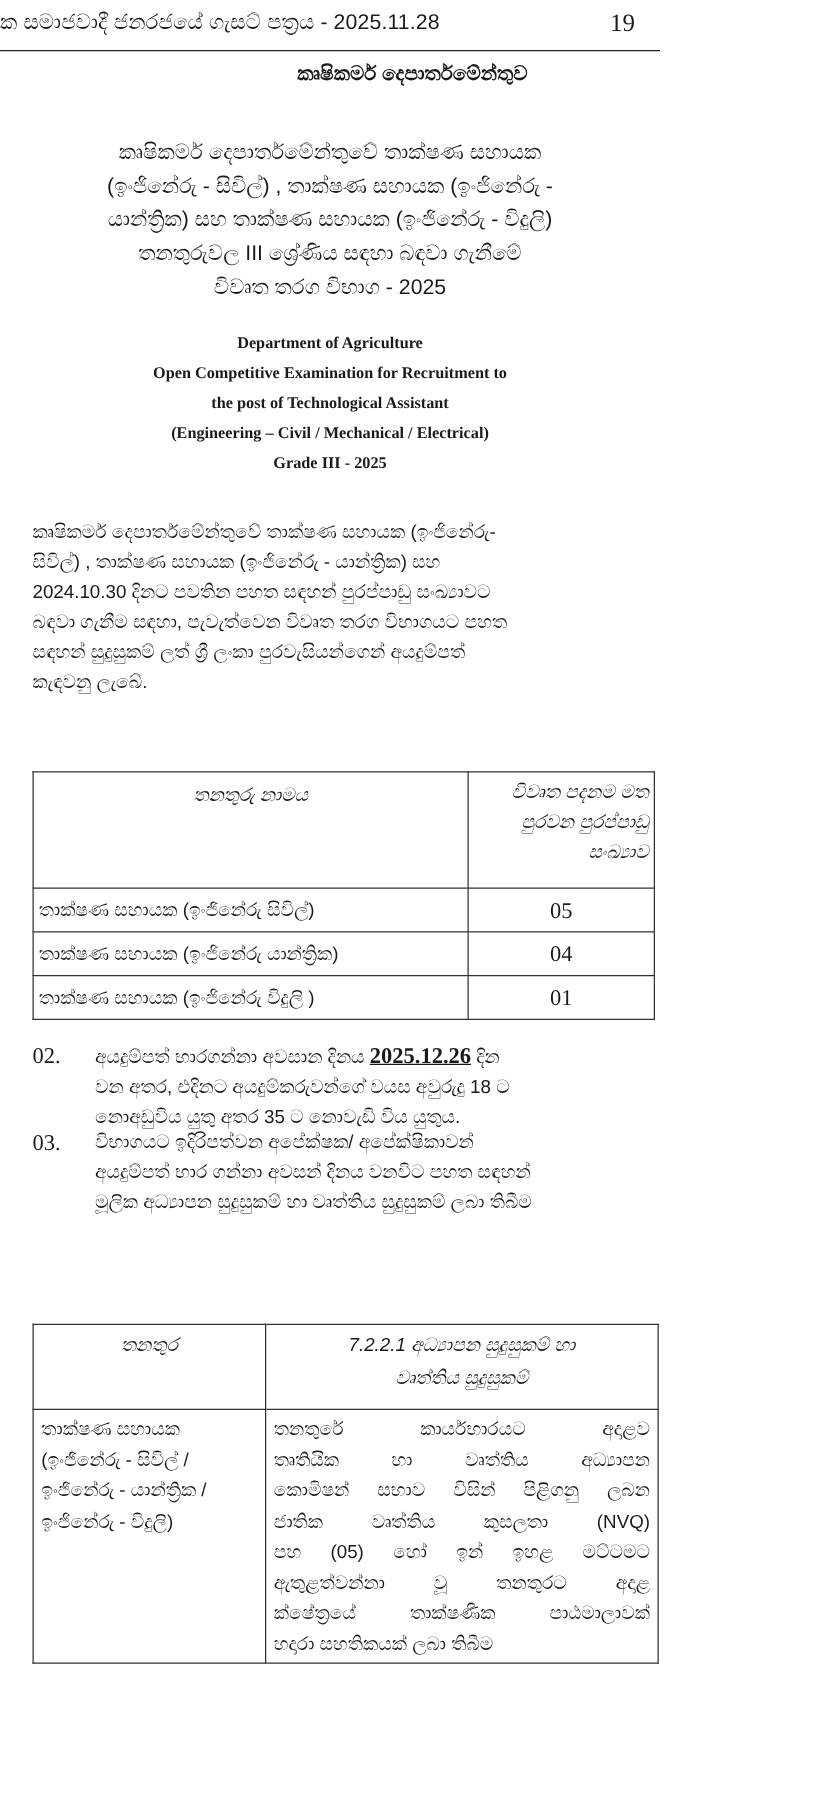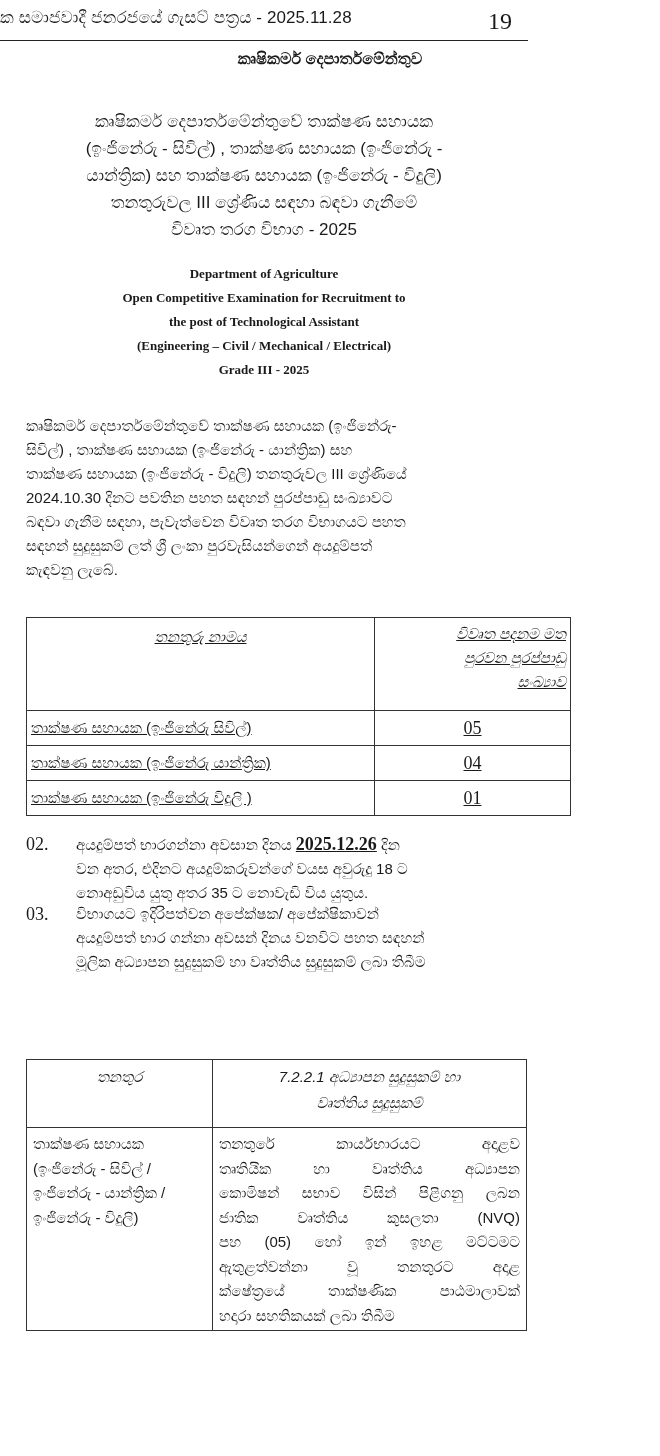--- a/index.html
+++ b/index.html
@@ -13,21 +13,21 @@
   
   .running-header {
     position: absolute; left: 0; top: 0; width: 528px; height: 40px;
     border-bottom: 1.5px solid #222;
   }
   .running-header .gazette-title {
     position: absolute; left: 0; top: 8px; font-size: 17px; white-space: nowrap;
     font-family: "Liberation Sans", "DejaVu Sans", sans-serif; letter-spacing: 0.1px;
   }
   .running-header .page-number {
-    position: absolute; left: 488px; top: 8px; font-size: 24px;
+    position: absolute; left: 488px; top: 8px; font-size: 20px;
   }
 
   .dept-heading-si {
     position: absolute; left: 0; width: 660px; top: 50px; text-align: center;
     font-size: 16px; font-weight: bold; padding-left: 0; box-sizing: border-box;
     font-family: "Liberation Sans", "DejaVu Sans", sans-serif;
   }
   .dept-heading-si span { display: inline-block; width: 528px; text-align: center; }
 
   .title-si {
@@ -44,24 +44,23 @@
   .title-en div { white-space: nowrap; }
 
   .intro-para {
     position: absolute; left: 26px; top: 414px; width: 502px;
     font-size: 15px; line-height: 24px; text-align: justify;
     font-family: "Liberation Sans", "DejaVu Sans", sans-serif;
   }
   .intro-para div { white-space: nowrap; overflow: hidden; }
 
   table.vacancy-table {
-    position: absolute; left: 26px; top: 617px; width: 545px;
+    position: absolute; left: 26px; top: 617px; width: 498px;
     border-collapse: collapse; font-size: 15px;
     font-family: "Liberation Sans", "DejaVu Sans", sans-serif;
-    text-decoration: underline;
   }
   table.vacancy-table td, table.vacancy-table th {
     border: 1.5px solid #333; padding: 0 4px; font-weight: normal;
   }
   table.vacancy-table th { font-style: italic; vertical-align: top; }
   table.vacancy-table th.col-post { width: 339px; height: 82px; text-align: center; padding-top: 10px; }
   table.vacancy-table th.col-count { text-align: right; line-height: 24px; padding-top: 4px; margin-top: 20px; }
   table.vacancy-table td.post { height: 34px; text-align: left; white-space: nowrap; }
   table.vacancy-table td.count { text-align: center; font-family: "Liberation Serif", serif; font-size: 18px; }
 
@@ -119,21 +118,20 @@
     <div>Department of Agriculture</div>
     <div>Open Competitive Examination for Recruitment to</div>
     <div>the post of Technological Assistant</div>
     <div>(Engineering – Civil / Mechanical / Electrical)</div>
     <div>Grade III - 2025</div>
   </div>
 
   <div class="intro-para">
     <div>කෘෂිකර්ම දෙපාර්තමේන්තුවේ තාක්ෂණ සහායක (ඉංජිනේරු-</div>
     <div>සිවිල්) , තාක්ෂණ සහායක (ඉංජිනේරු - යාන්ත්‍රික) සහ</div>
-    <div>තාක්ෂණ සහායක (ඉංජිනේරු - විදුලි) තනතුරුවල III ශ්‍රේණියේ</div>
     <div>2024.10.30 දිනට පවතින පහත සඳහන් පුරප්පාඩු සංඛ්‍යාවට</div>
     <div>බඳවා ගැනීම සඳහා, පැවැත්වෙන විවෘත තරග විභාගයට පහත</div>
     <div>සඳහන් සුදුසුකම් ලත් ශ්‍රී ලංකා පුරවැසියන්ගෙන් අයදුම්පත්</div>
     <div>කැඳවනු ලැබේ.</div>
   </div>
 
   <table class="vacancy-table">
     <tbody>
         <tr>
       <th class="col-post">තනතුරු නාමය</th>

